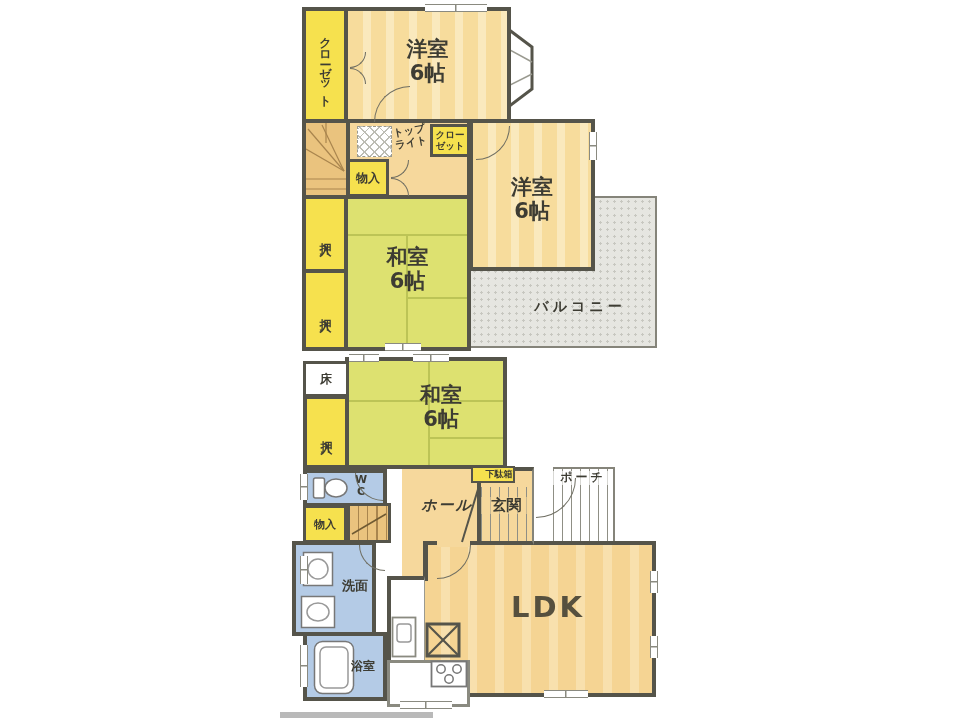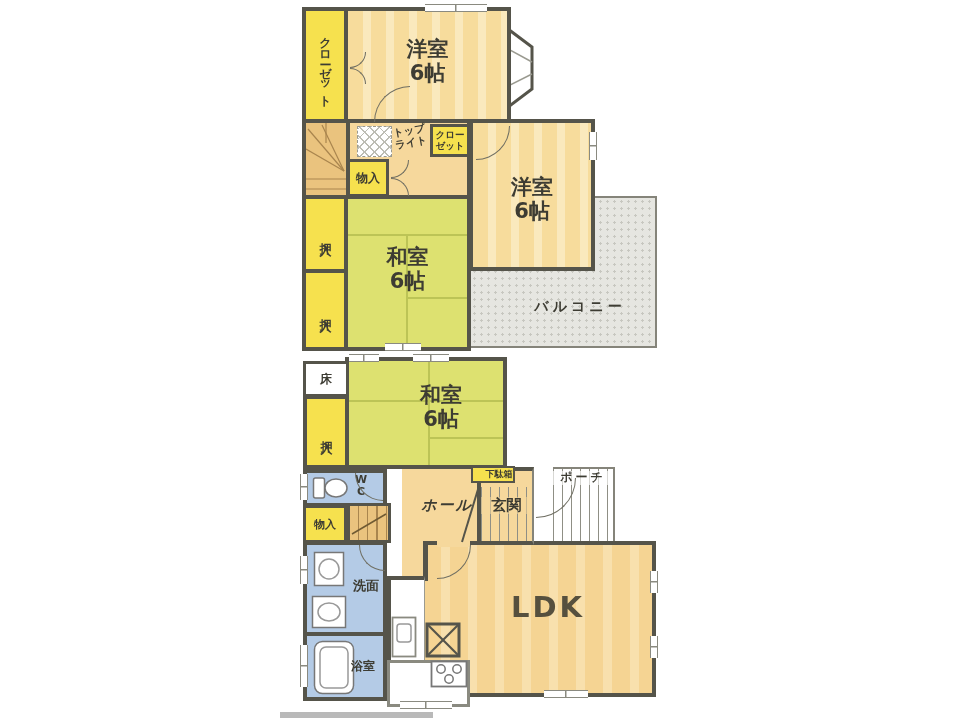--- a/index.html
+++ b/index.html
@@ -183,21 +183,21 @@
 
     <svg class="abs" style="left:456px;top:484px;z-index:3;" width="26" height="60" viewBox="0 0 26 60">
       <line x1="23" y1="2" x2="6" y2="58" stroke="#55544a" stroke-width="2"></line>
     </svg>
 
     <div class="abs vlines" style="left:553px;top:467px;width:62px;height:78px;background-color:#fff;border:2px solid var(--thin);border-left:none;z-index:0;">
       <div class="lbl" style="left:0;right:0;top:2px;font-size:12px;letter-spacing:3px;background:rgba(255,255,255,0.65);">ポーチ</div>
     </div>
     <div class="arc br" style="left:536px;top:478px;width:40px;height:40px;"></div>
 
-    <div class="room" style="left:303px;top:541px;width:84px;height:95px;background:var(--blue);z-index:2;">
+    <div class="room" style="left:292px;top:541px;width:84px;height:95px;background:var(--blue);z-index:2;">
       <svg width="32" height="36" viewBox="0 0 32 36" style="position:absolute;left:6px;top:6px;">
         <rect x="1.5" y="1.5" width="29" height="33" fill="#fff" stroke="#777" stroke-width="1.5"></rect>
         <circle cx="16" cy="18" r="10" fill="none" stroke="#999" stroke-width="1.5"></circle>
       </svg>
       <svg width="36" height="34" viewBox="0 0 36 34" style="position:absolute;left:4px;top:50px;">
         <rect x="1.5" y="1.5" width="33" height="31" fill="#fff" stroke="#777" stroke-width="1.5"></rect>
         <ellipse cx="18" cy="17" rx="11" ry="9" fill="none" stroke="#999" stroke-width="1.5"></ellipse>
       </svg>
       <div class="lbl" style="right:4px;top:34px;font-size:13px;">洗面</div>
     </div>

